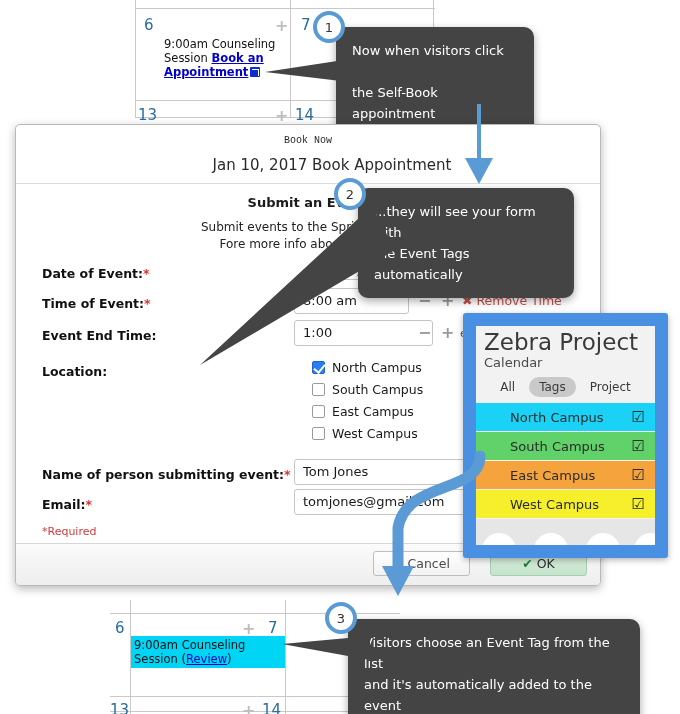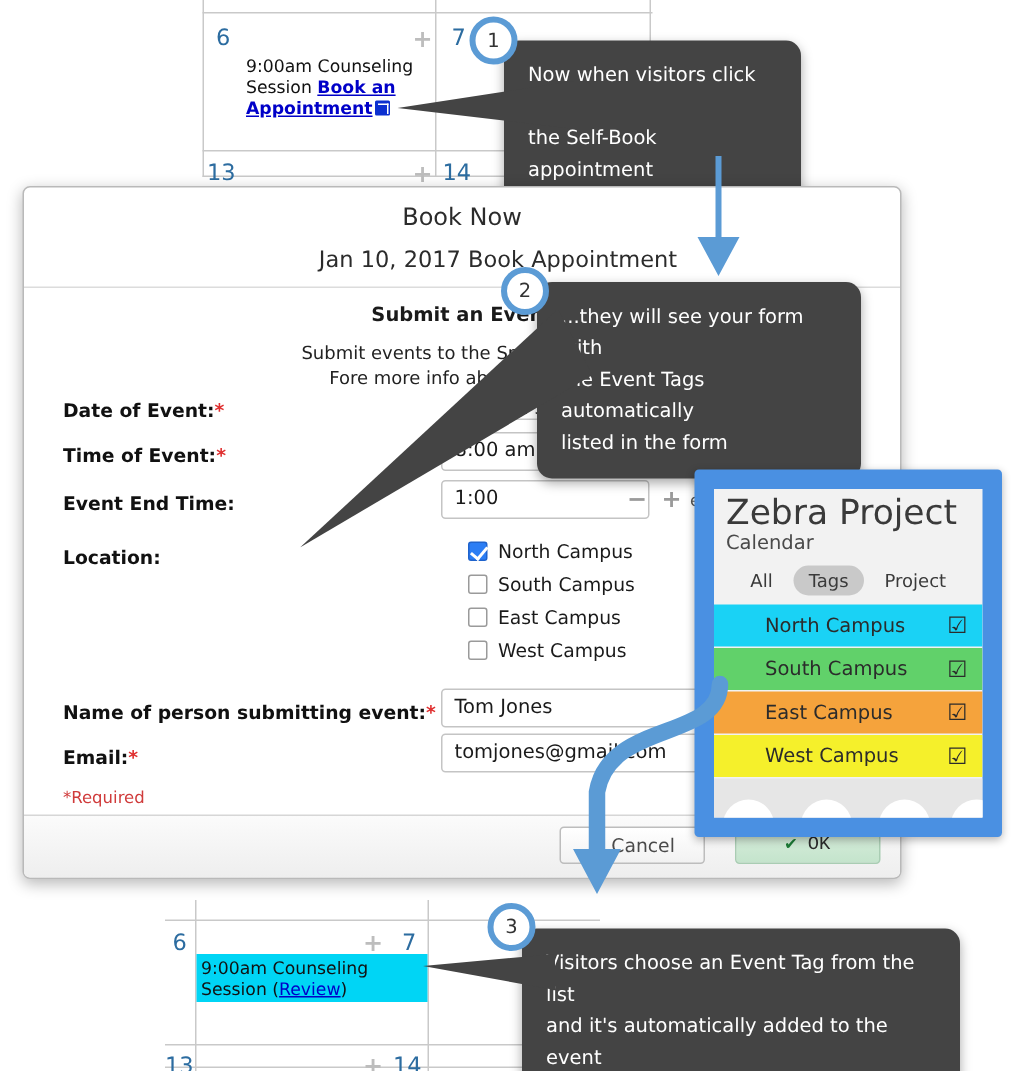--- a/index.html
+++ b/index.html
@@ -46,21 +46,21 @@
   .event-bottom a { color:#0000c8; text-decoration:underline; }
 
   
   .dialog {
     position:absolute; left:15px; top:124px; width:586px; height:462px;
     background:#ffffff; border:1px solid #b9b9b9; border-radius:5px;
     box-shadow:0 3px 10px rgba(0,0,0,.28);
     overflow:hidden;
   }
   .dlg-head { text-align:center; padding-top:10px; }
-  .dlg-title { font-size:16px; color:#2b2b2b; }
+  .dlg-title { font-size:10px; color:#2b2b2b;font-family:Liberation Mono, monospace; }
   .dlg-sub { font-size:15px; color:#2b2b2b; margin-top:10px; padding-bottom:9px;margin-left:48px; }
   .dlg-divider { height:1px; background:#dcdcdc; }
 
   .form-head { text-align:center; font-size:13px; font-weight:bold; color:#1a1a1a; margin-top:11px; }
   .form-desc { text-align:center; font-size:12px; color:#222; line-height:17px; margin-top:9px; }
   .flabel {
     position:absolute; left:26px; font-size:12.5px; font-weight:bold; color:#111;
     white-space:nowrap;
   }
   .req { color:#e03030; font-weight:bold; }
@@ -93,21 +93,21 @@
 
   .dlg-footer {
     position:absolute; left:0; right:0; bottom:0; height:42px;
     background:linear-gradient(#fbfbfb,#eeeeee); border-top:1px solid #d6d6d6;
   }
   .btn {
     position:absolute; top:7px; height:25px; line-height:23px; text-align:center;
     border:1px solid #bdbdbd; border-radius:3px; font-size:12.5px; color:#4a4a4a;
     background:linear-gradient(#ffffff,#f2f2f2);
   }
-  .btn.ok { background:linear-gradient(#d9eedd,#c4e4cc); border-color:#a9cdb3; color:#2c2c2c;font-family:Liberation Mono, monospace; }
+  .btn.ok { background:linear-gradient(#d9eedd,#c4e4cc); border-color:#a9cdb3; color:#2c2c2c; }
   .btn .gl { font-weight:bold; }
   .btn.ok .gl { color:#1c7a36; }
 
   
   .zebra {
     position:absolute; left:463px; top:313px; width:205px; height:245px;
     background:#4a90e2; border-radius:3px; padding:13px;
     box-shadow:0 2px 6px rgba(0,0,0,.3);
   }
   .zebra-inner { background:#f2f2f2; width:100%; height:100%; position:relative; overflow:hidden; }
@@ -267,21 +267,20 @@
     </div>
   </div>
 </div>
 
 <svg class="pointer" style="left:200px; top:190px;" width="200" height="175" viewBox="0 0 200 175">
   <polygon points="0,175 172,16 195,60" fill="#444444"></polygon>
 </svg>
 <div class="callout" style="left:358px; top:188px; width:216px;">
   <div>...they will see your form with</div>
   <div>the Event Tags automatically</div>
-  <div>listed in the form</div>
 </div>
 <div class="badge" style="left:334px; top:178px;">2</div>
 
 <div class="zebra">
   <div class="zebra-inner">
     <div class="z-title">Zebra Project</div>
     <div class="z-sub">Calendar</div>
     <div class="z-tabs">
       <div class="z-tab">All</div>
       <div class="z-tab active">Tags</div>

